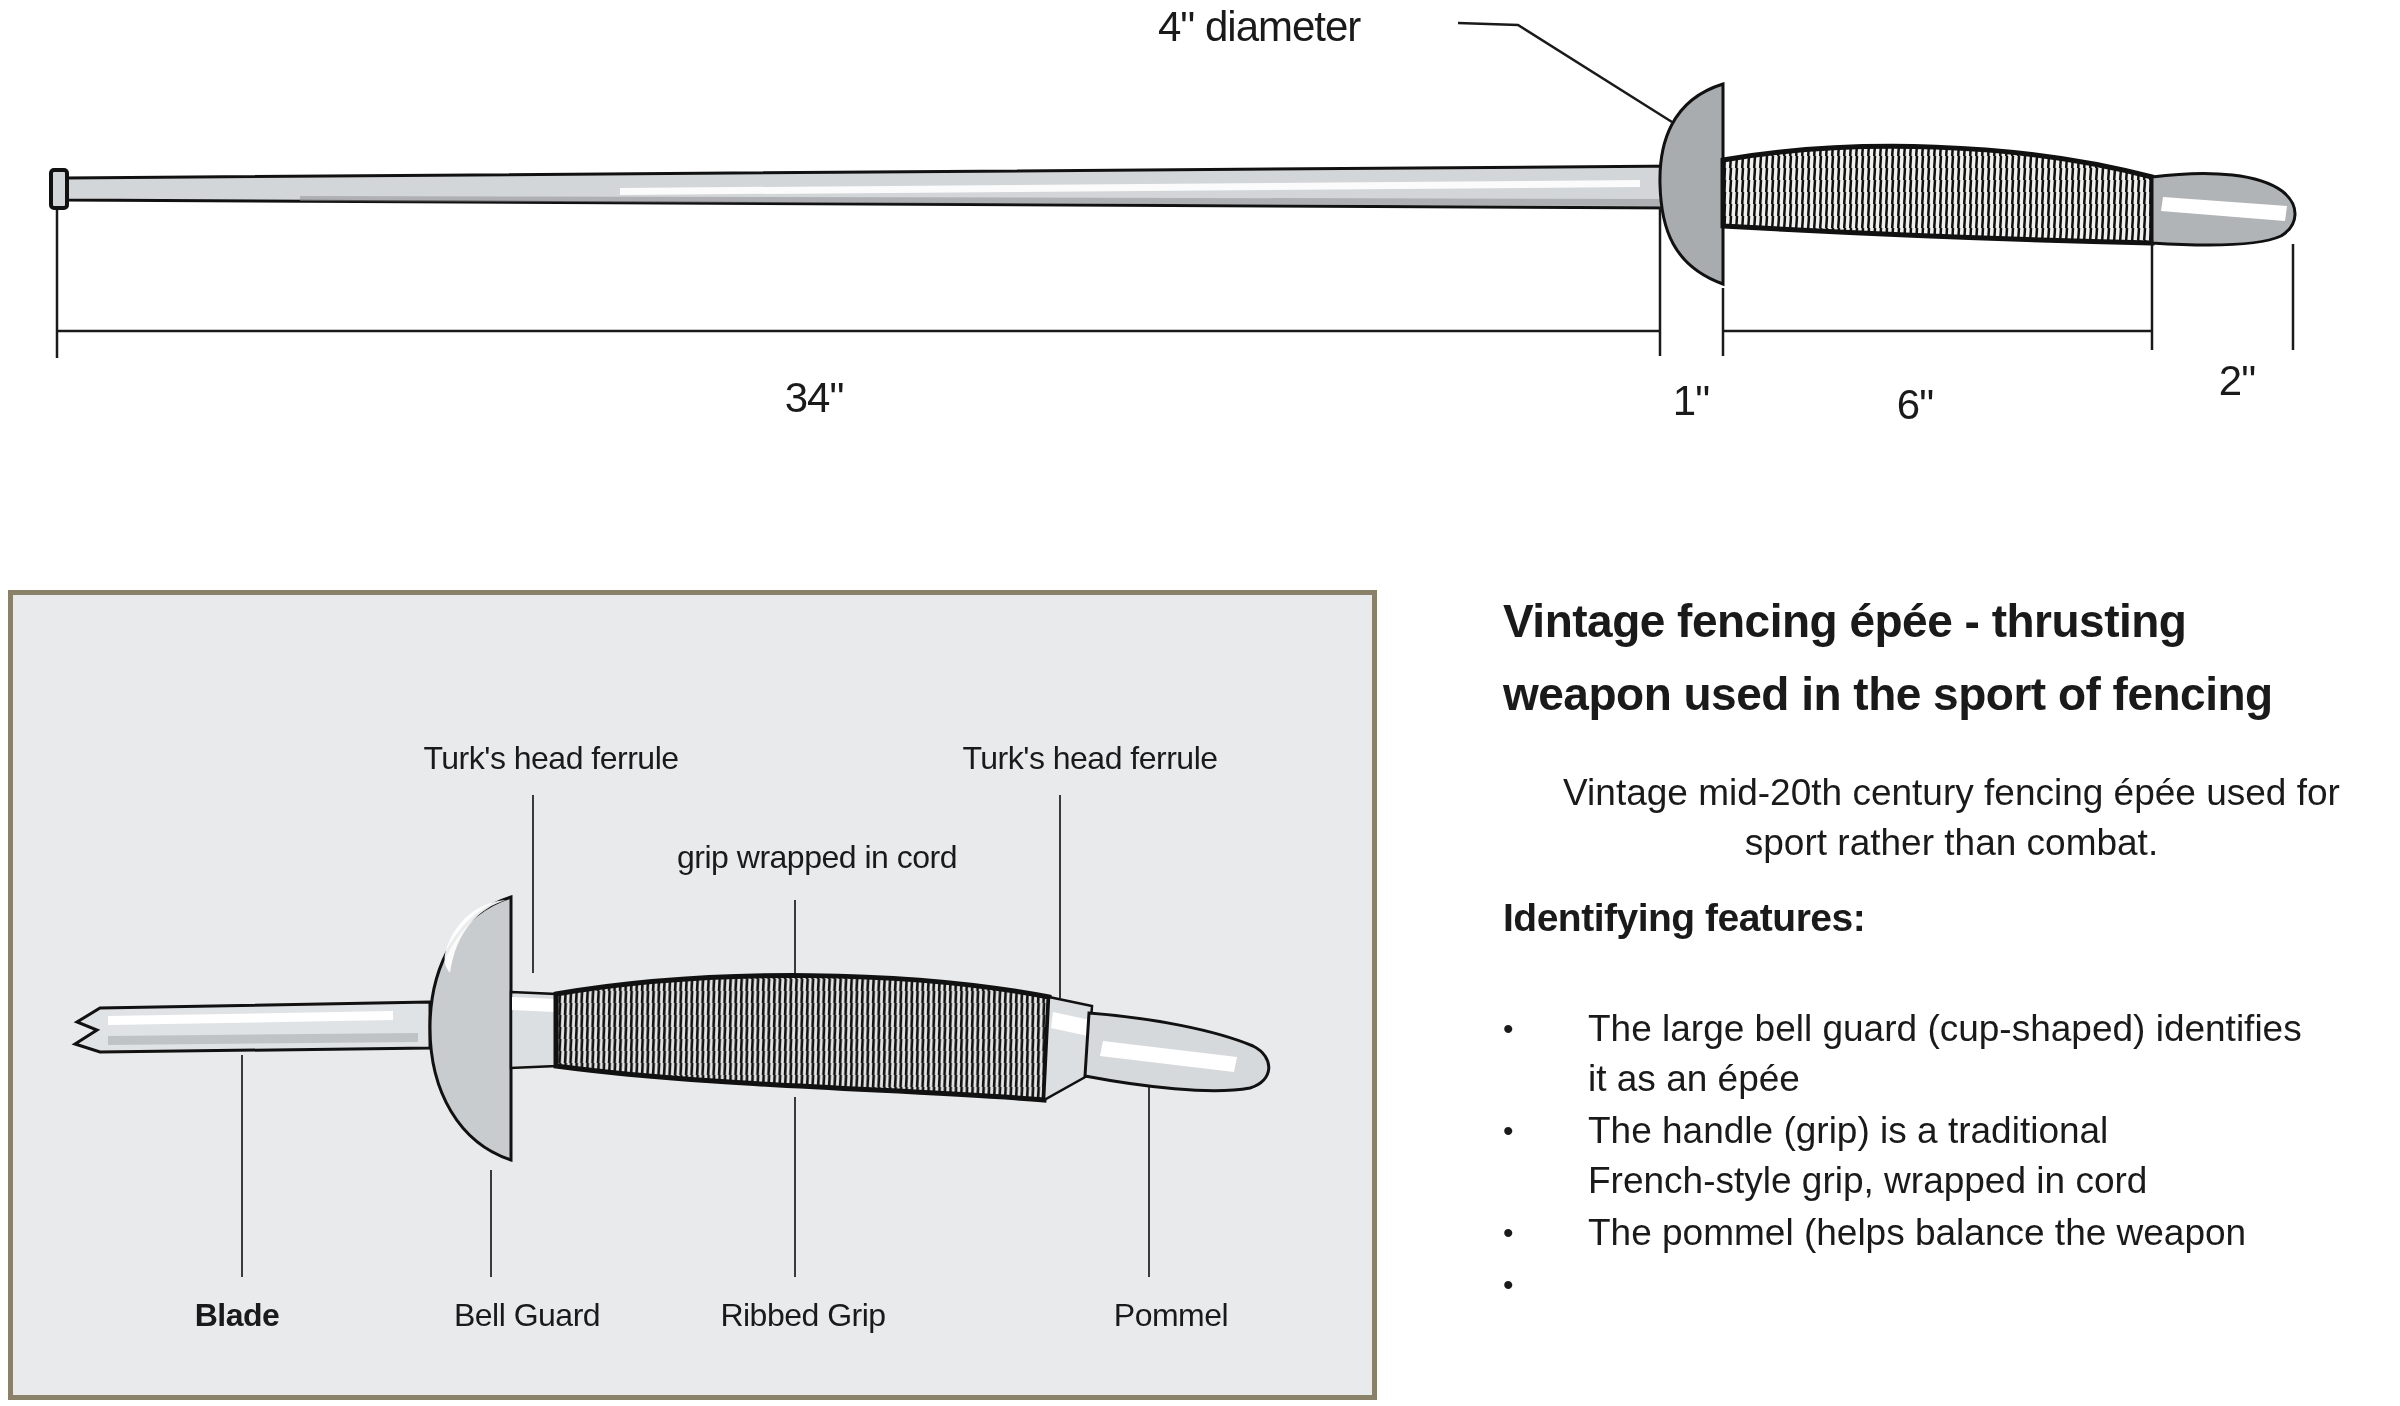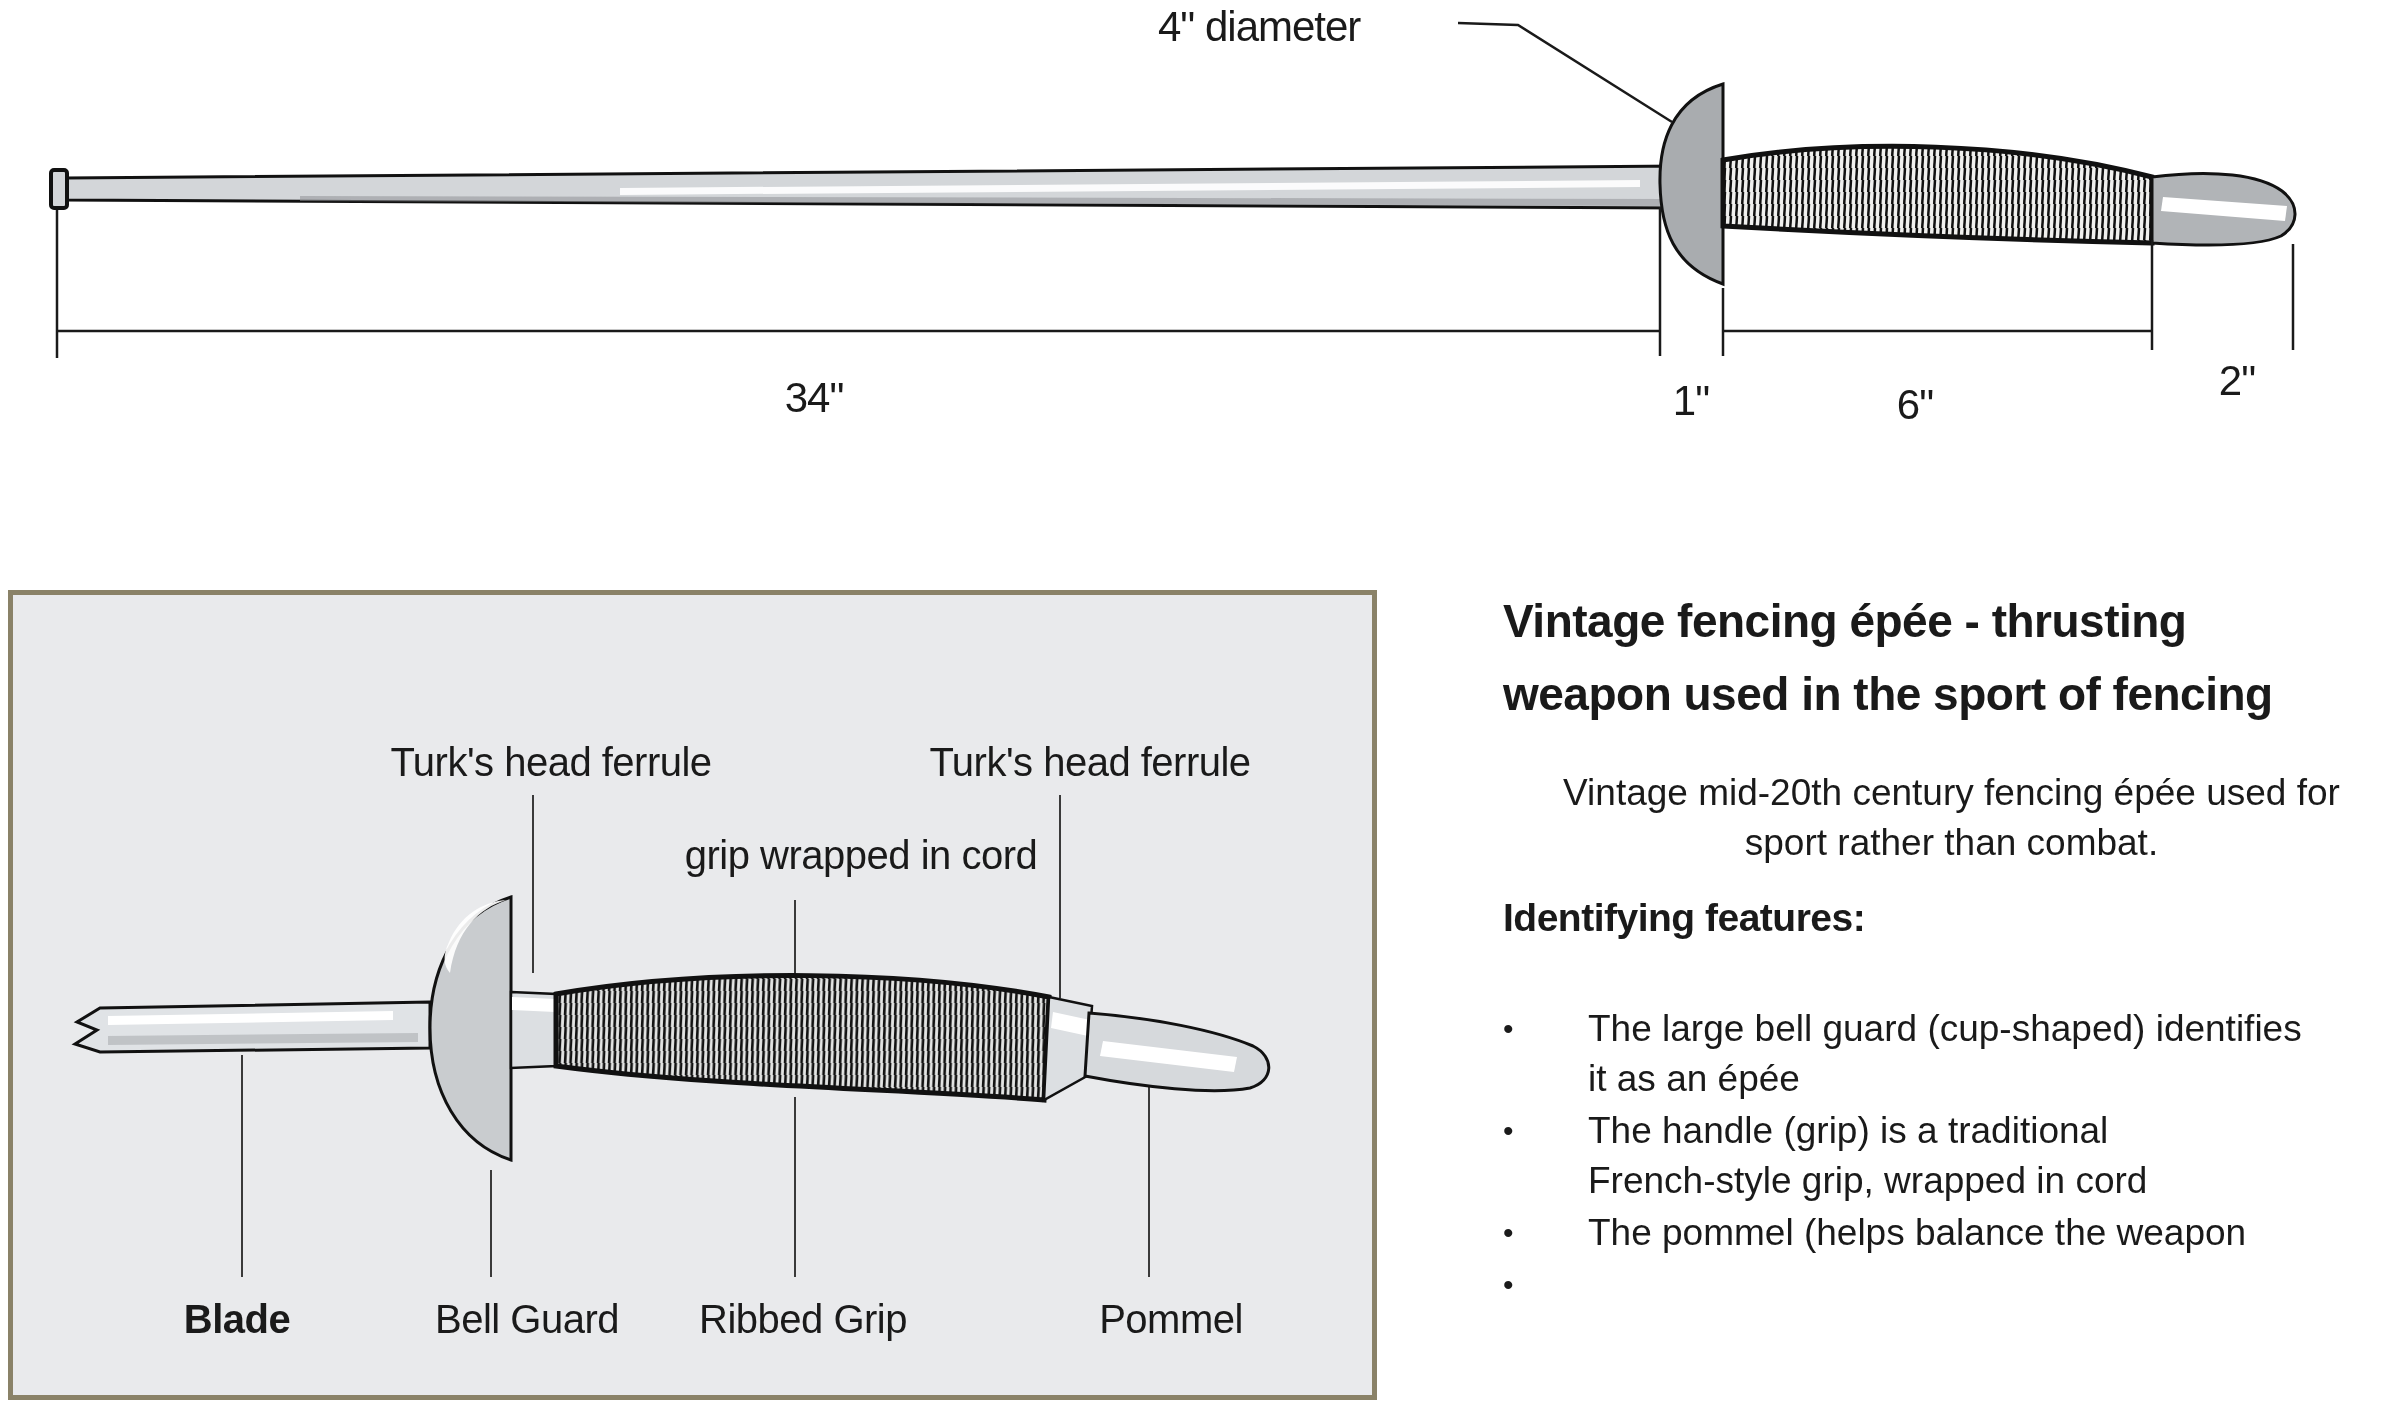--- a/index.html
+++ b/index.html
@@ -4,21 +4,21 @@
 <style>
   html,body{margin:0;padding:0;background:#ffffff;}
   .page{position:relative;width:2400px;height:1406px;background:#ffffff;overflow:hidden;
         font-family:"Liberation Sans", sans-serif;color:#1a1a1a;}
   .abs{position:absolute;}
   .dim-label{position:absolute;font-size:42px;color:#1a1a1a;white-space:nowrap;letter-spacing:-1px;}
   .centered{transform:translateX(-50%);}
   
   .diagram-box{position:absolute;left:8px;top:590px;width:1369px;height:810px;
                background:#e9eaec;border:5px solid #8a8268;box-sizing:border-box;}
-  .box-label{position:absolute;font-size:40px;color:#1a1a1a;white-space:nowrap;letter-spacing:-0.5px;}
+  .box-label{position:absolute;font-size:32px;color:#1a1a1a;white-space:nowrap;letter-spacing:-0.5px;}
   
   .info-col{position:absolute;left:1503px;top:585px;width:897px;}
   .info-title{font-size:46px;font-weight:bold;line-height:73px;letter-spacing:-0.5px;}
   .info-title span{display:block;}
   .info-desc{margin-top:37px;font-size:37px;line-height:50px;text-align:center;}
   .info-desc span{display:block;}
   .info-heading{margin-top:24px;font-size:39px;font-weight:bold;line-height:52px;letter-spacing:-0.5px;}
   .bullet-list{margin:60px 0 0 0;padding:0;list-style:none;font-size:37px;line-height:50px;}
   .bullet-list li{display:flex;margin:0 0 2px 0;}
   .bullet-mark{width:85px;flex:0 0 85px;font-size:30px;line-height:50px;}
@@ -103,21 +103,21 @@
       <path d="M543,399 C700,372 900,376 1036,402 L1031,505 C900,494 700,492 543,471 Z" fill="url(#hatchBox)" stroke="#111" stroke-width="5"></path>
 
       <path d="M1036,402 L1079,411 L1074,481 L1031,505 Z" fill="#dcdfe2" stroke="#111" stroke-width="2.5"></path>
       <path d="M1040,417 L1077,425 L1075,441 L1038,433 Z" fill="#ffffff"></path>
 
       <path d="M1076,418 C1140,423 1202,435 1240,451 C1262,462 1261,486 1237,493 C1198,500 1130,492 1072,481 Z" fill="#d6d9dc" stroke="#111" stroke-width="3"></path>
       <path d="M1090,446 L1224,462 L1221,477 L1087,461 Z" fill="#ffffff"></path>
     </svg>
     <span class="box-label centered" style="left:538px;top:145px;">Turk's head ferrule</span>
     <span class="box-label centered" style="left:1077px;top:145px;">Turk's head ferrule</span>
-    <span class="box-label centered" style="left:804px;top:238px;margin-left:44px;">grip wrapped in cord</span>
+    <span class="box-label centered" style="left:804px;top:244px;">grip wrapped in cord</span>
     <span class="box-label centered" style="left:224px;top:702px;font-weight:bold;">Blade</span>
     <span class="box-label centered" style="left:484px;top:702px;margin-left:30px;">Bell Guard</span>
     <span class="box-label centered" style="left:790px;top:702px;">Ribbed Grip</span>
     <span class="box-label centered" style="left:1158px;top:702px;">Pommel</span>
   </div>
 
   <div class="info-col">
     <div class="info-title">
       <span>Vintage fencing épée - thrusting</span>
       <span>weapon used in the sport of fencing</span>

